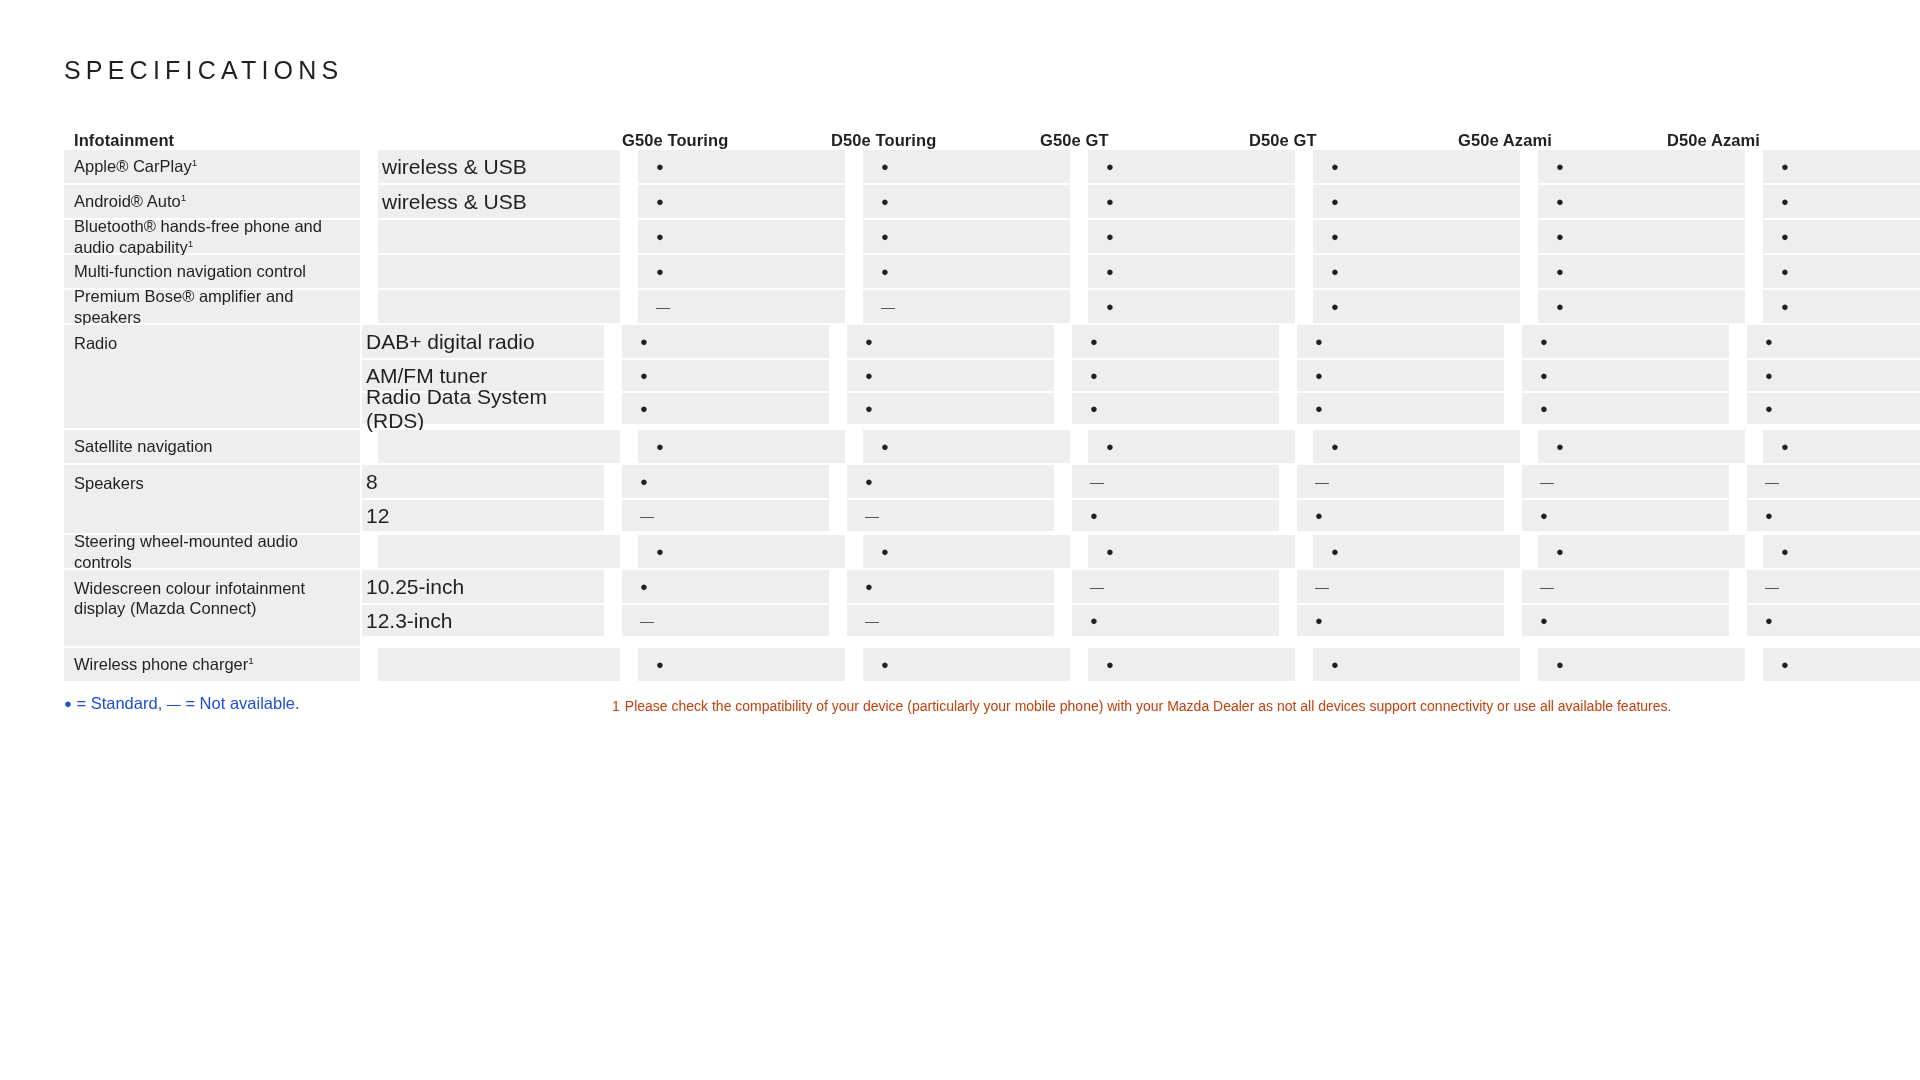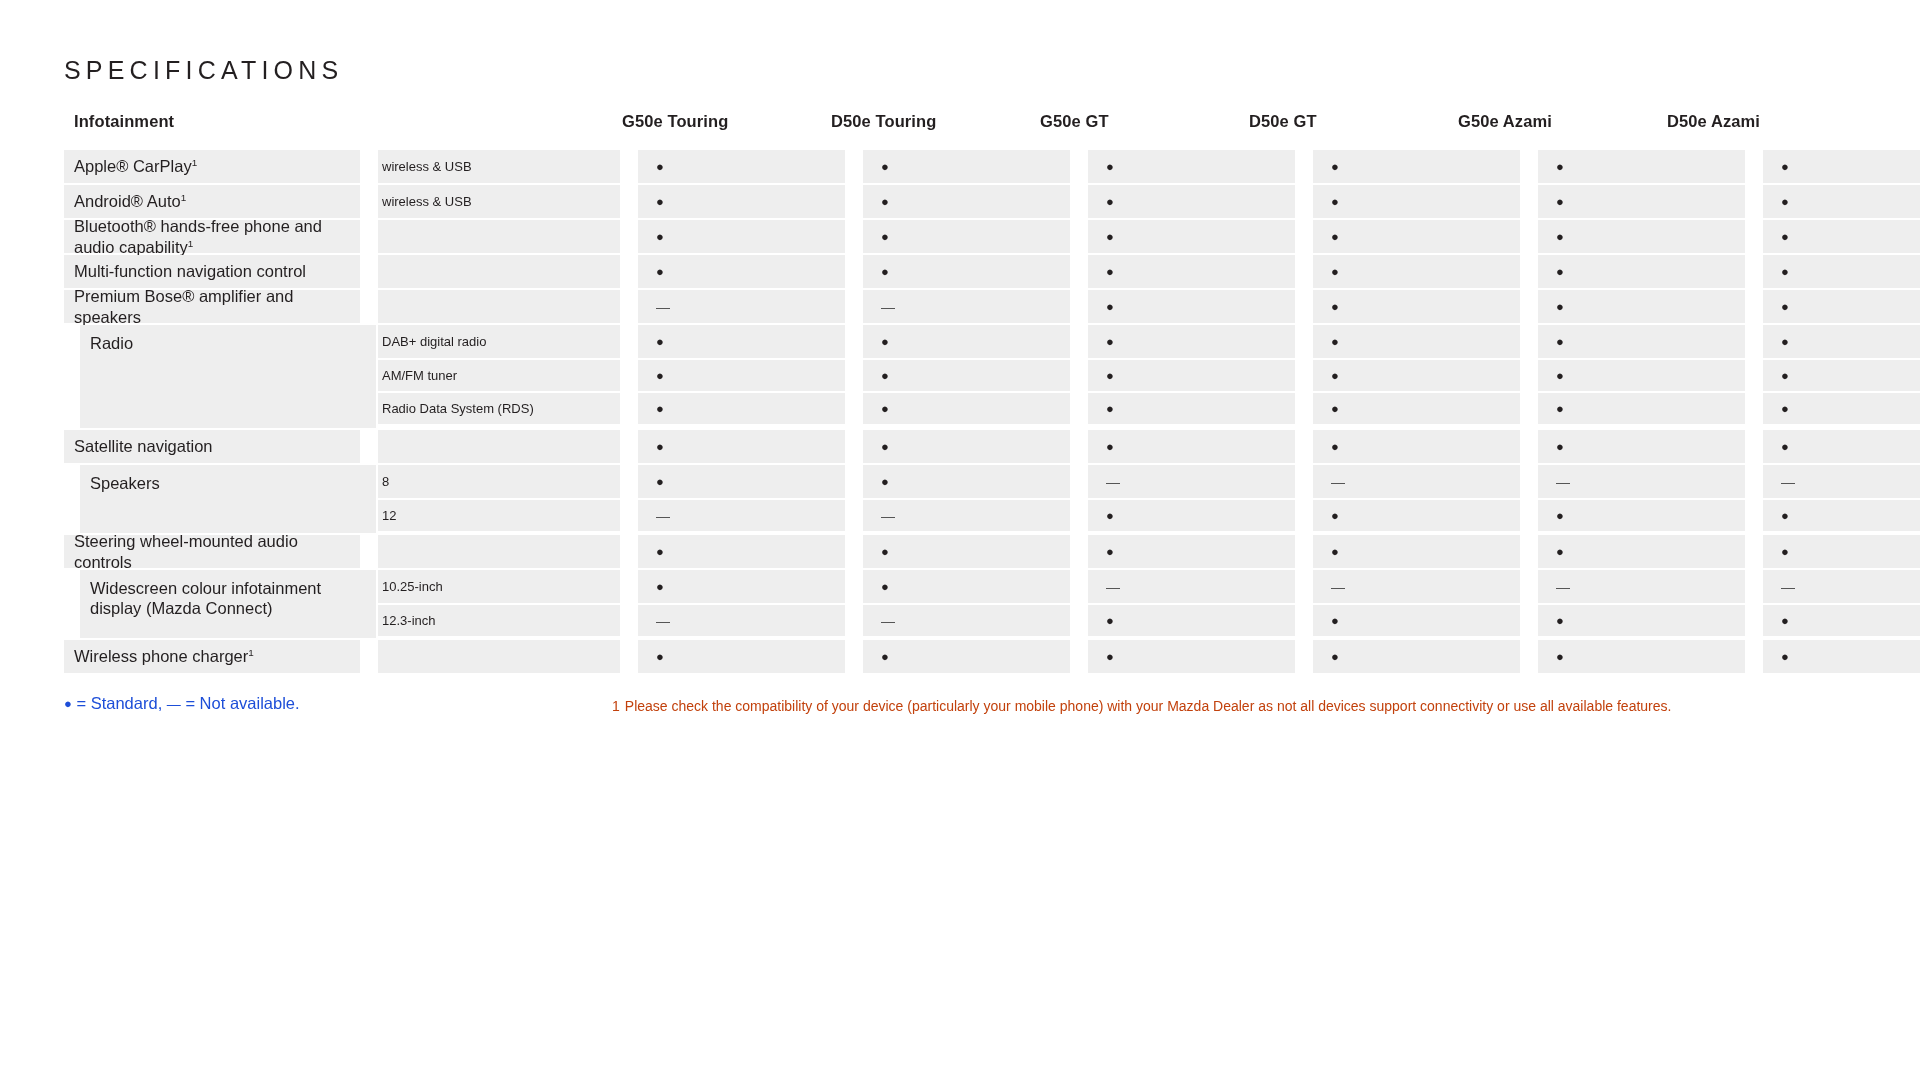--- a/index.html
+++ b/index.html
@@ -38,21 +38,21 @@
   .table-wrap {
     position: absolute;
     left: 64px;
     top: 112px;
     width: 1792px;
   }
 
   .row {
     display: flex;
     width: 100%;
-    align-items: flex-start;
+    align-items: flex-end;
   }
 
   
   .head-row {
     height: 38px;
   }
   .head-cell {
     font-size: 16.5px;
     font-weight: 700;
     color: #231f20;
@@ -99,21 +99,21 @@
     flex: 0 0 296px;
     padding-left: 10px;
     font-size: 16.5px;
     color: #231f20;
     line-height: 1.22;
   }
   .c-sub {
     width: 244px;
     flex: 0 0 244px;
     padding-left: 4px;
-    font-size: 13px;
+    font-size: 21px;
     color: #231f20;
     border-left: 2px solid #ffffff;
   }
   .c-var {
     width: 209px;
     flex: 0 0 209px;
     padding-left: 18px;
     border-left: 2px solid #ffffff;
     font-size: 16.5px;
     color: #231f20;
@@ -122,21 +122,20 @@
   
   .group {
     display: flex;
     width: 100%;
     margin-bottom: 2px;
     align-items: stretch;
   }
   .group .c-feature {
     align-items: flex-start;
     padding-top: 8px;
-    margin-left: 16px;
   }
   .group-right {
     flex: 1 1 auto;
     display: flex;
     flex-direction: column;
   }
   .group-right .band {
     margin-bottom: 0;
   }
   .group-right .band + .band .c-sub,
@@ -528,21 +527,21 @@
             <span class="mark dot"></span>
           </div>
           <div class="cell c-var rowh-1">
             <span class="mark dot"></span>
           </div>
           <div class="cell c-var rowh-1">
             <span class="mark dot"></span>
           </div>
         </div>
         <div class="group">
-          <div class="cell c-feature" style="height: 68px;">
+          <div class="cell c-feature" style="height: 76px;">
             <span>Widescreen colour infotainment display (Mazda Connect)</span>
           </div>
           <div class="group-right">
             <div class="band">
               <div class="cell c-sub rowh-1">
                 <span>10.25-inch</span>
               </div>
               <div class="cell c-var rowh-1">
                 <span class="mark dot"></span>
               </div>

